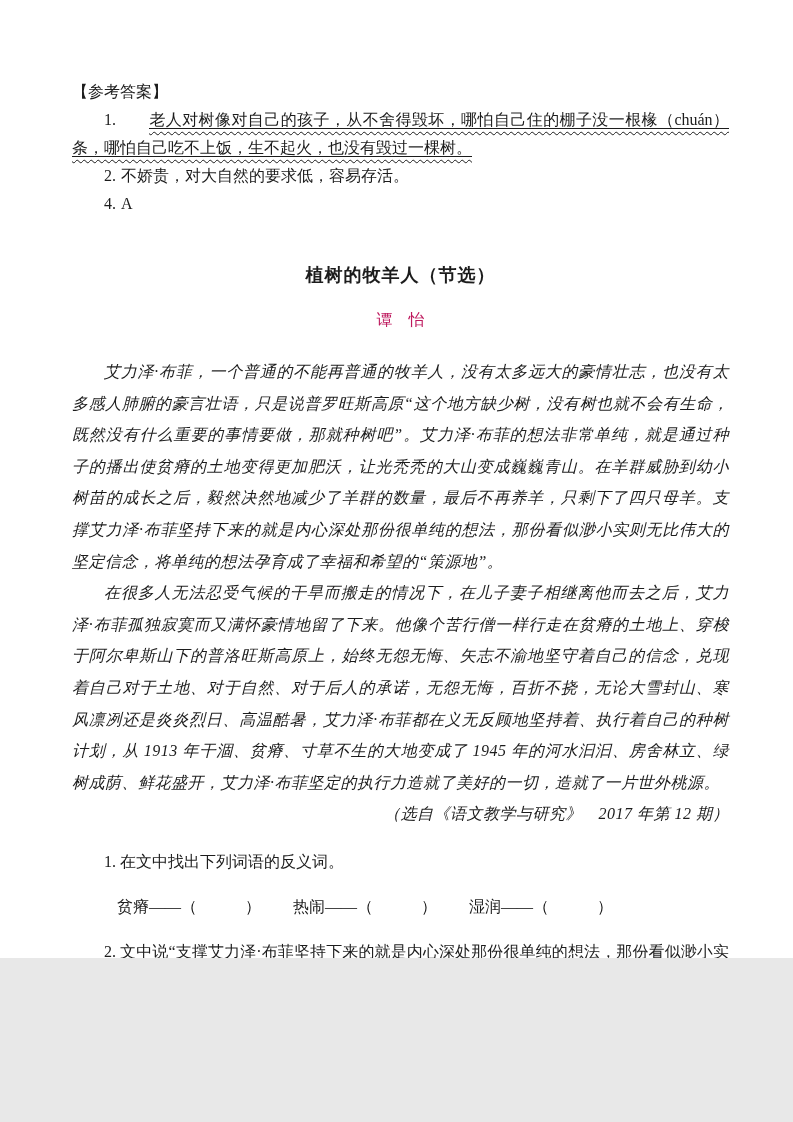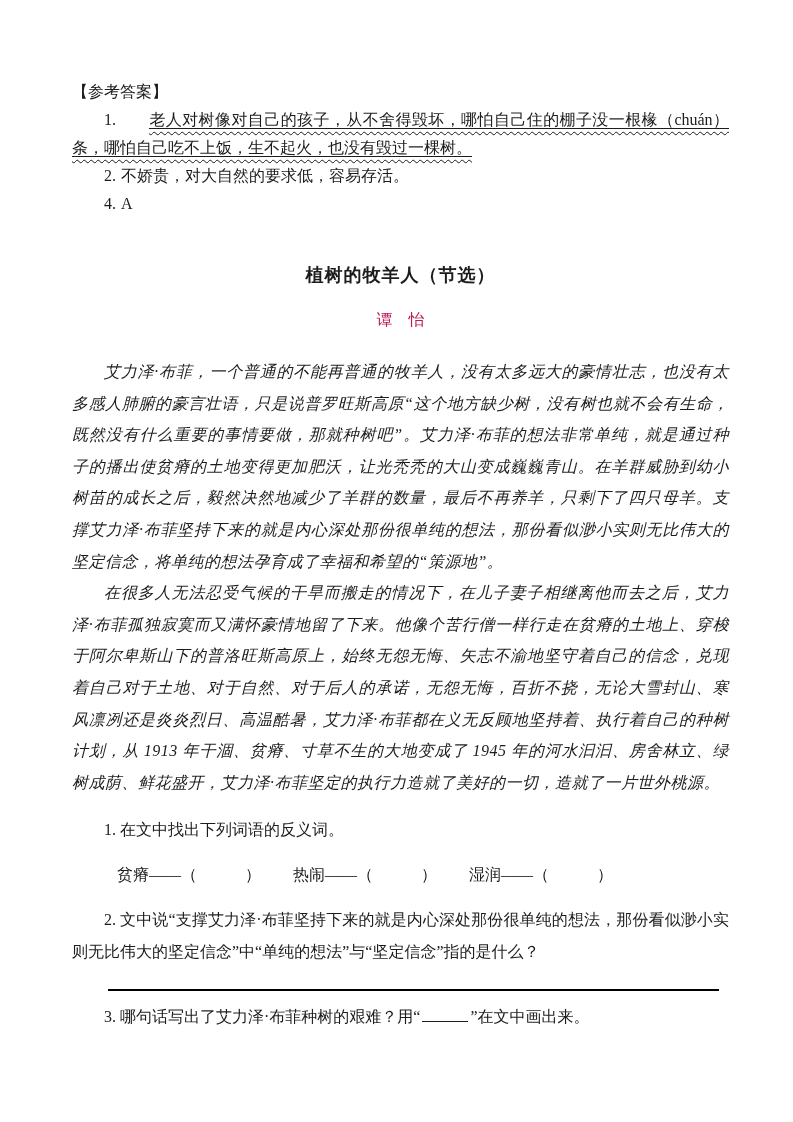--- a/index.html
+++ b/index.html
@@ -1,19 +1,19 @@
 <!DOCTYPE html>
 <html><head>
 <meta charset="utf-8">
 <style>
   html, body { margin: 0; padding: 0; background: #e8e8e8; }
   .page {
     position: relative;
     width: 793px;
-    height: 1122px;
+    height: 958px;
     margin: 0 auto;
     background: #ffffff;
     box-sizing: border-box;
     padding: 78px 64px 0 72px;
     color: #1c1c1c;
     font-family: "Liberation Serif", "DejaVu Serif", serif;
     font-size: 16px;
     overflow: hidden;
   }
   
@@ -90,20 +90,21 @@
 
 
     <p class="ans-item"><span class="ans-num">4.</span><span>A</span></p>
   </section>
 
   <section>
     <h1 class="art-title">植树的牧羊人（节选）</h1>
     <p class="art-author">谭　怡</p>
     <p class="kai kai-first">艾力泽·布菲，一个普通的不能再普通的牧羊人，没有太多远大的豪情壮志，也没有太多感人肺腑的豪言壮语，只是说普罗旺斯高原“这个地方缺少树，没有树也就不会有生命，既然没有什么重要的事情要做，那就种树吧”。艾力泽·布菲的想法非常单纯，就是通过种子的播出使贫瘠的土地变得更加肥沃，让光秃秃的大山变成巍巍青山。在羊群威胁到幼小树苗的成长之后，毅然决然地减少了羊群的数量，最后不再养羊，只剩下了四只母羊。支撑艾力泽·布菲坚持下来的就是内心深处那份很单纯的想法，那份看似渺小实则无比伟大的坚定信念，将单纯的想法孕育成了幸福和希望的“策源地”。</p>
     <p class="kai">在很多人无法忍受气候的干旱而搬走的情况下，在儿子妻子相继离他而去之后，艾力泽·布菲孤独寂寞而又满怀豪情地留了下来。他像个苦行僧一样行走在贫瘠的土地上、穿梭于阿尔卑斯山下的普洛旺斯高原上，始终无怨无悔、矢志不渝地坚守着自己的信念，兑现着自己对于土地、对于自然、对于后人的承诺，无怨无悔，百折不挠，无论大雪封山、寒风凛冽还是炎炎烈日、高温酷暑，艾力泽·布菲都在义无反顾地坚持着、执行着自己的种树计划，从 1913 年干涸、贫瘠、寸草不生的大地变成了 1945 年的河水汩汩、房舍林立、绿树成荫、鲜花盛开，艾力泽·布菲坚定的执行力造就了美好的一切，造就了一片世外桃源。</p>
+    <p class="art-source">（选自《语文教学与研究》　2017 年第 12 期）</p>
   </section>
 
   <section>
     <p class="q q1-prompt">1. 在文中找出下列词语的反义词。</p>
     <p class="q1-blanks">贫瘠——（　　　）　　热闹——（　　　）　　湿润——（　　　）</p>
     <p class="q">2. 文中说“支撑艾力泽·布菲坚持下来的就是内心深处那份很单纯的想法，那份看似渺小实则无比伟大的坚定信念”中“单纯的想法”与“坚定信念”指的是什么？</p>
 
     <hr class="divider">
 
     <p class="q q3"><span>3. 哪句话写出了艾力泽·布菲种树的艰难？用“</span><span class="blank-line"></span><span>”在文中画出来。</span></p>

